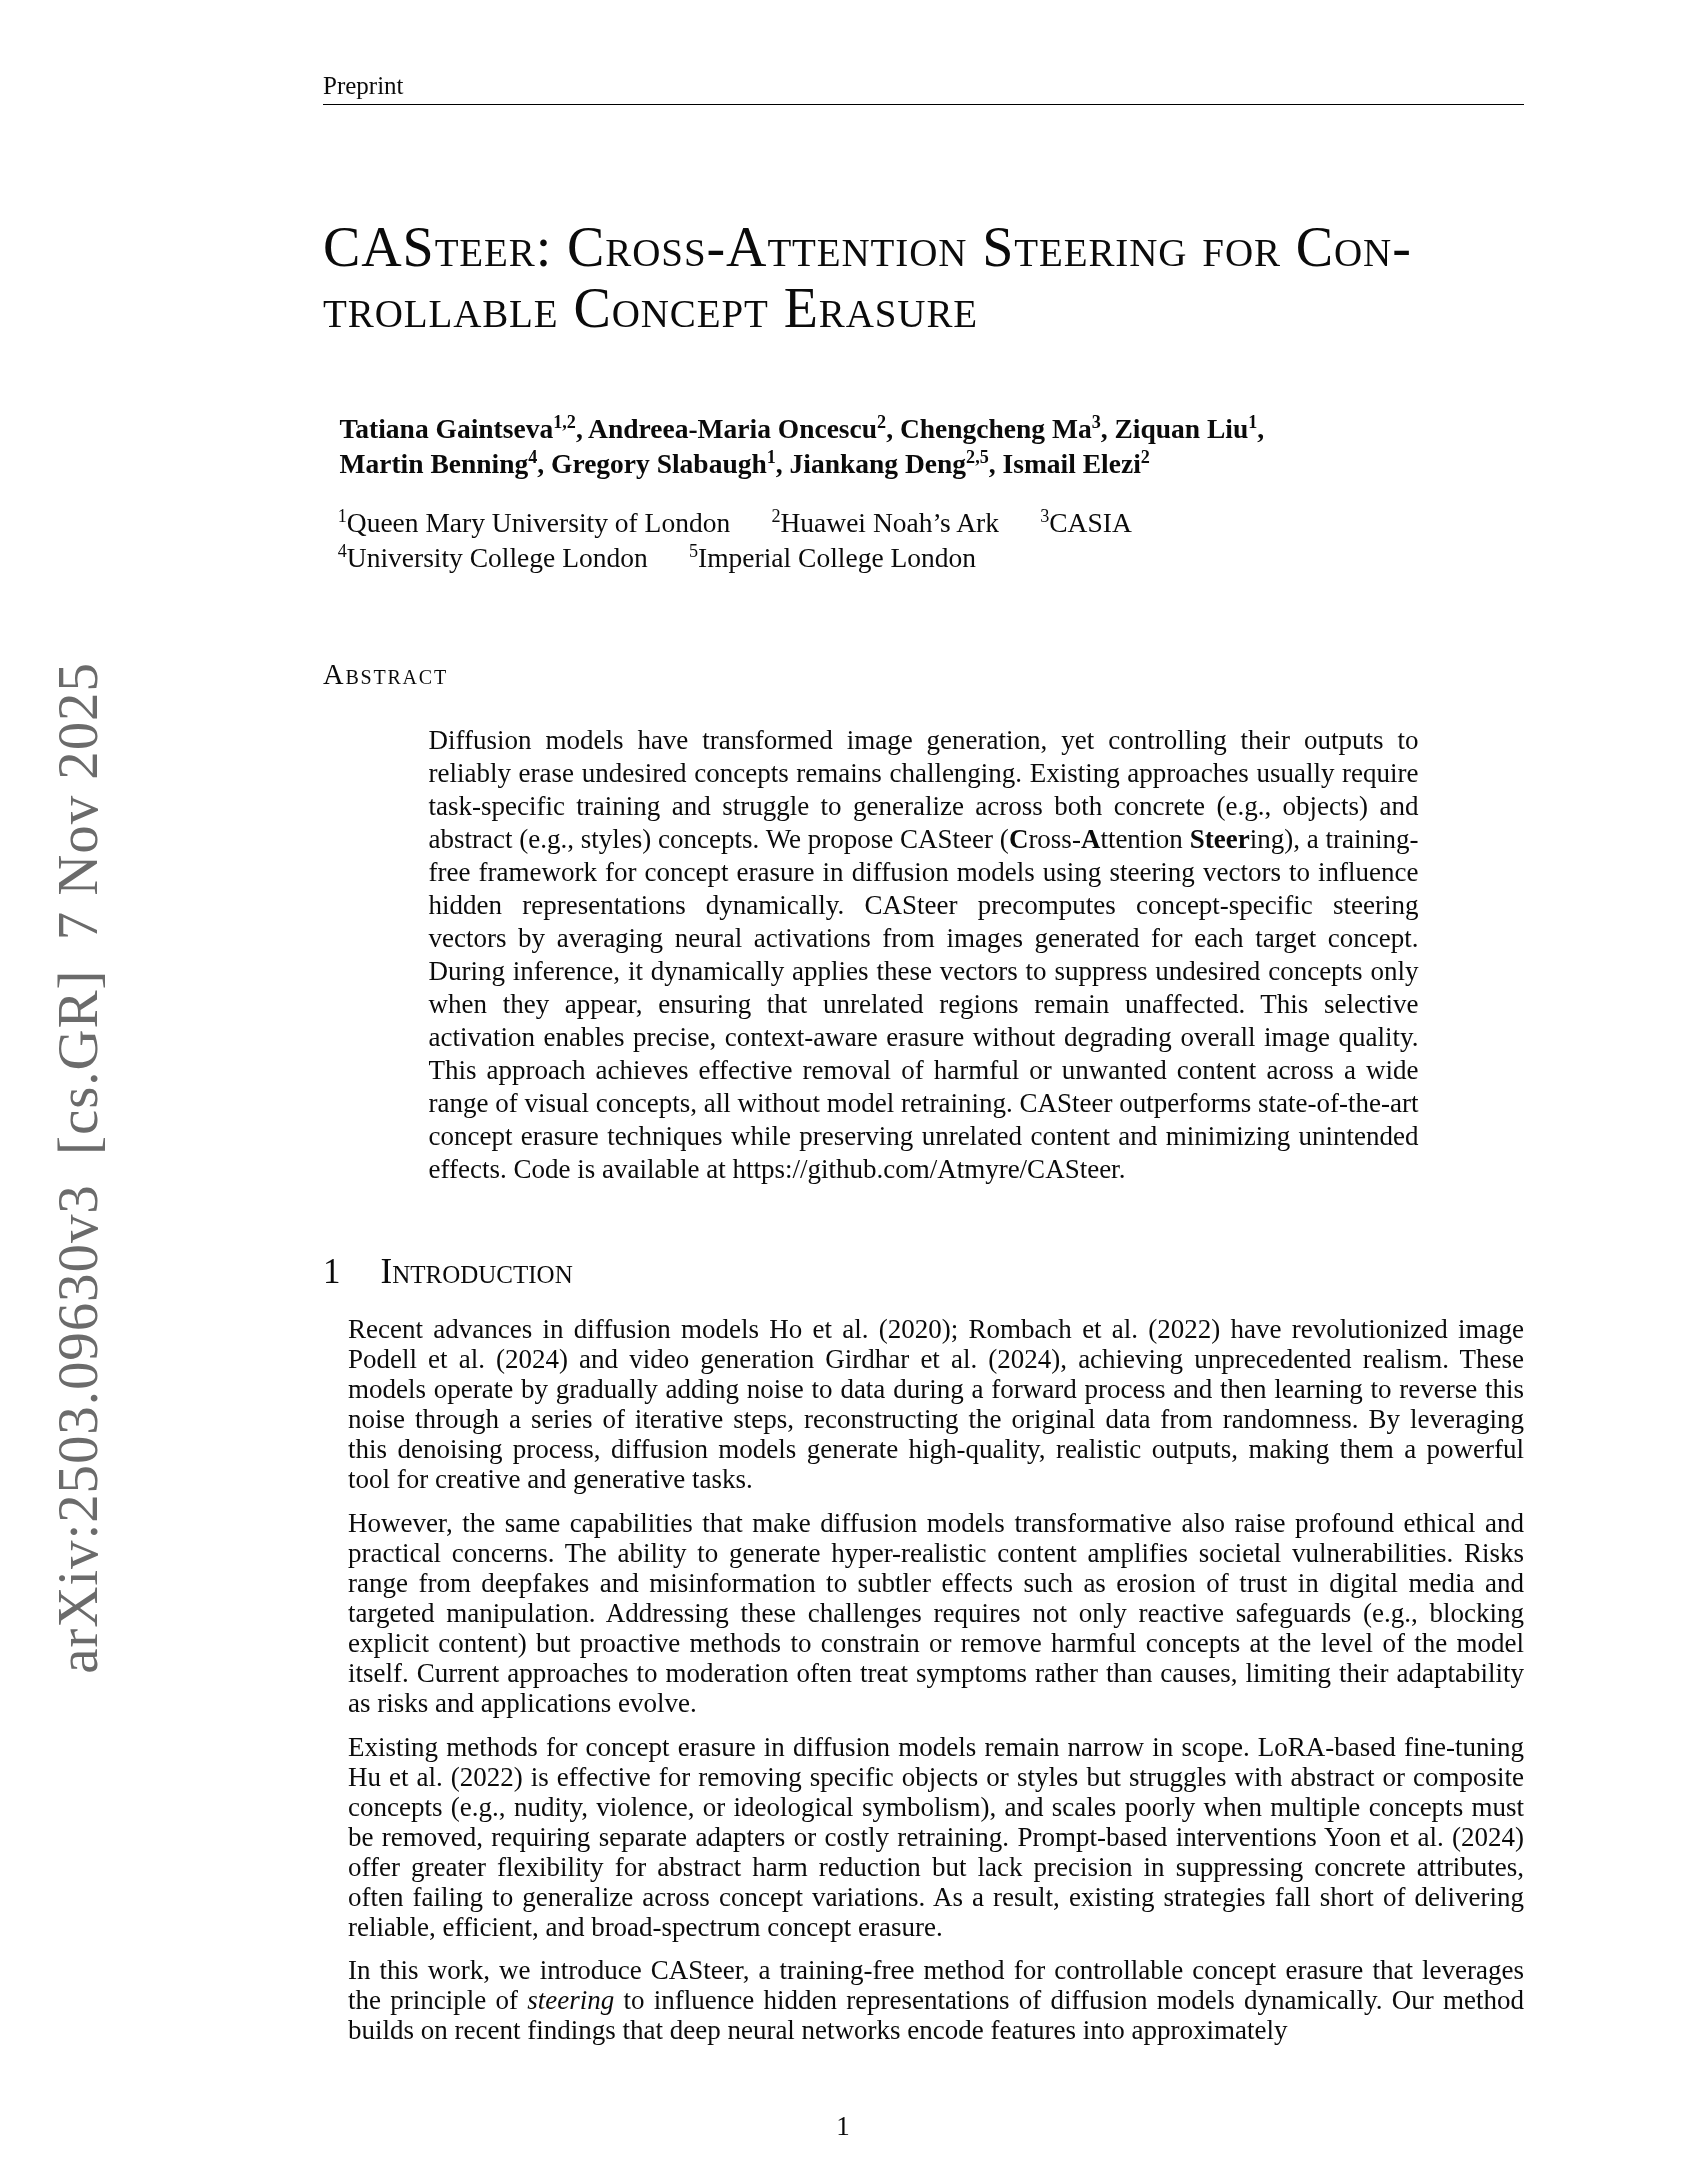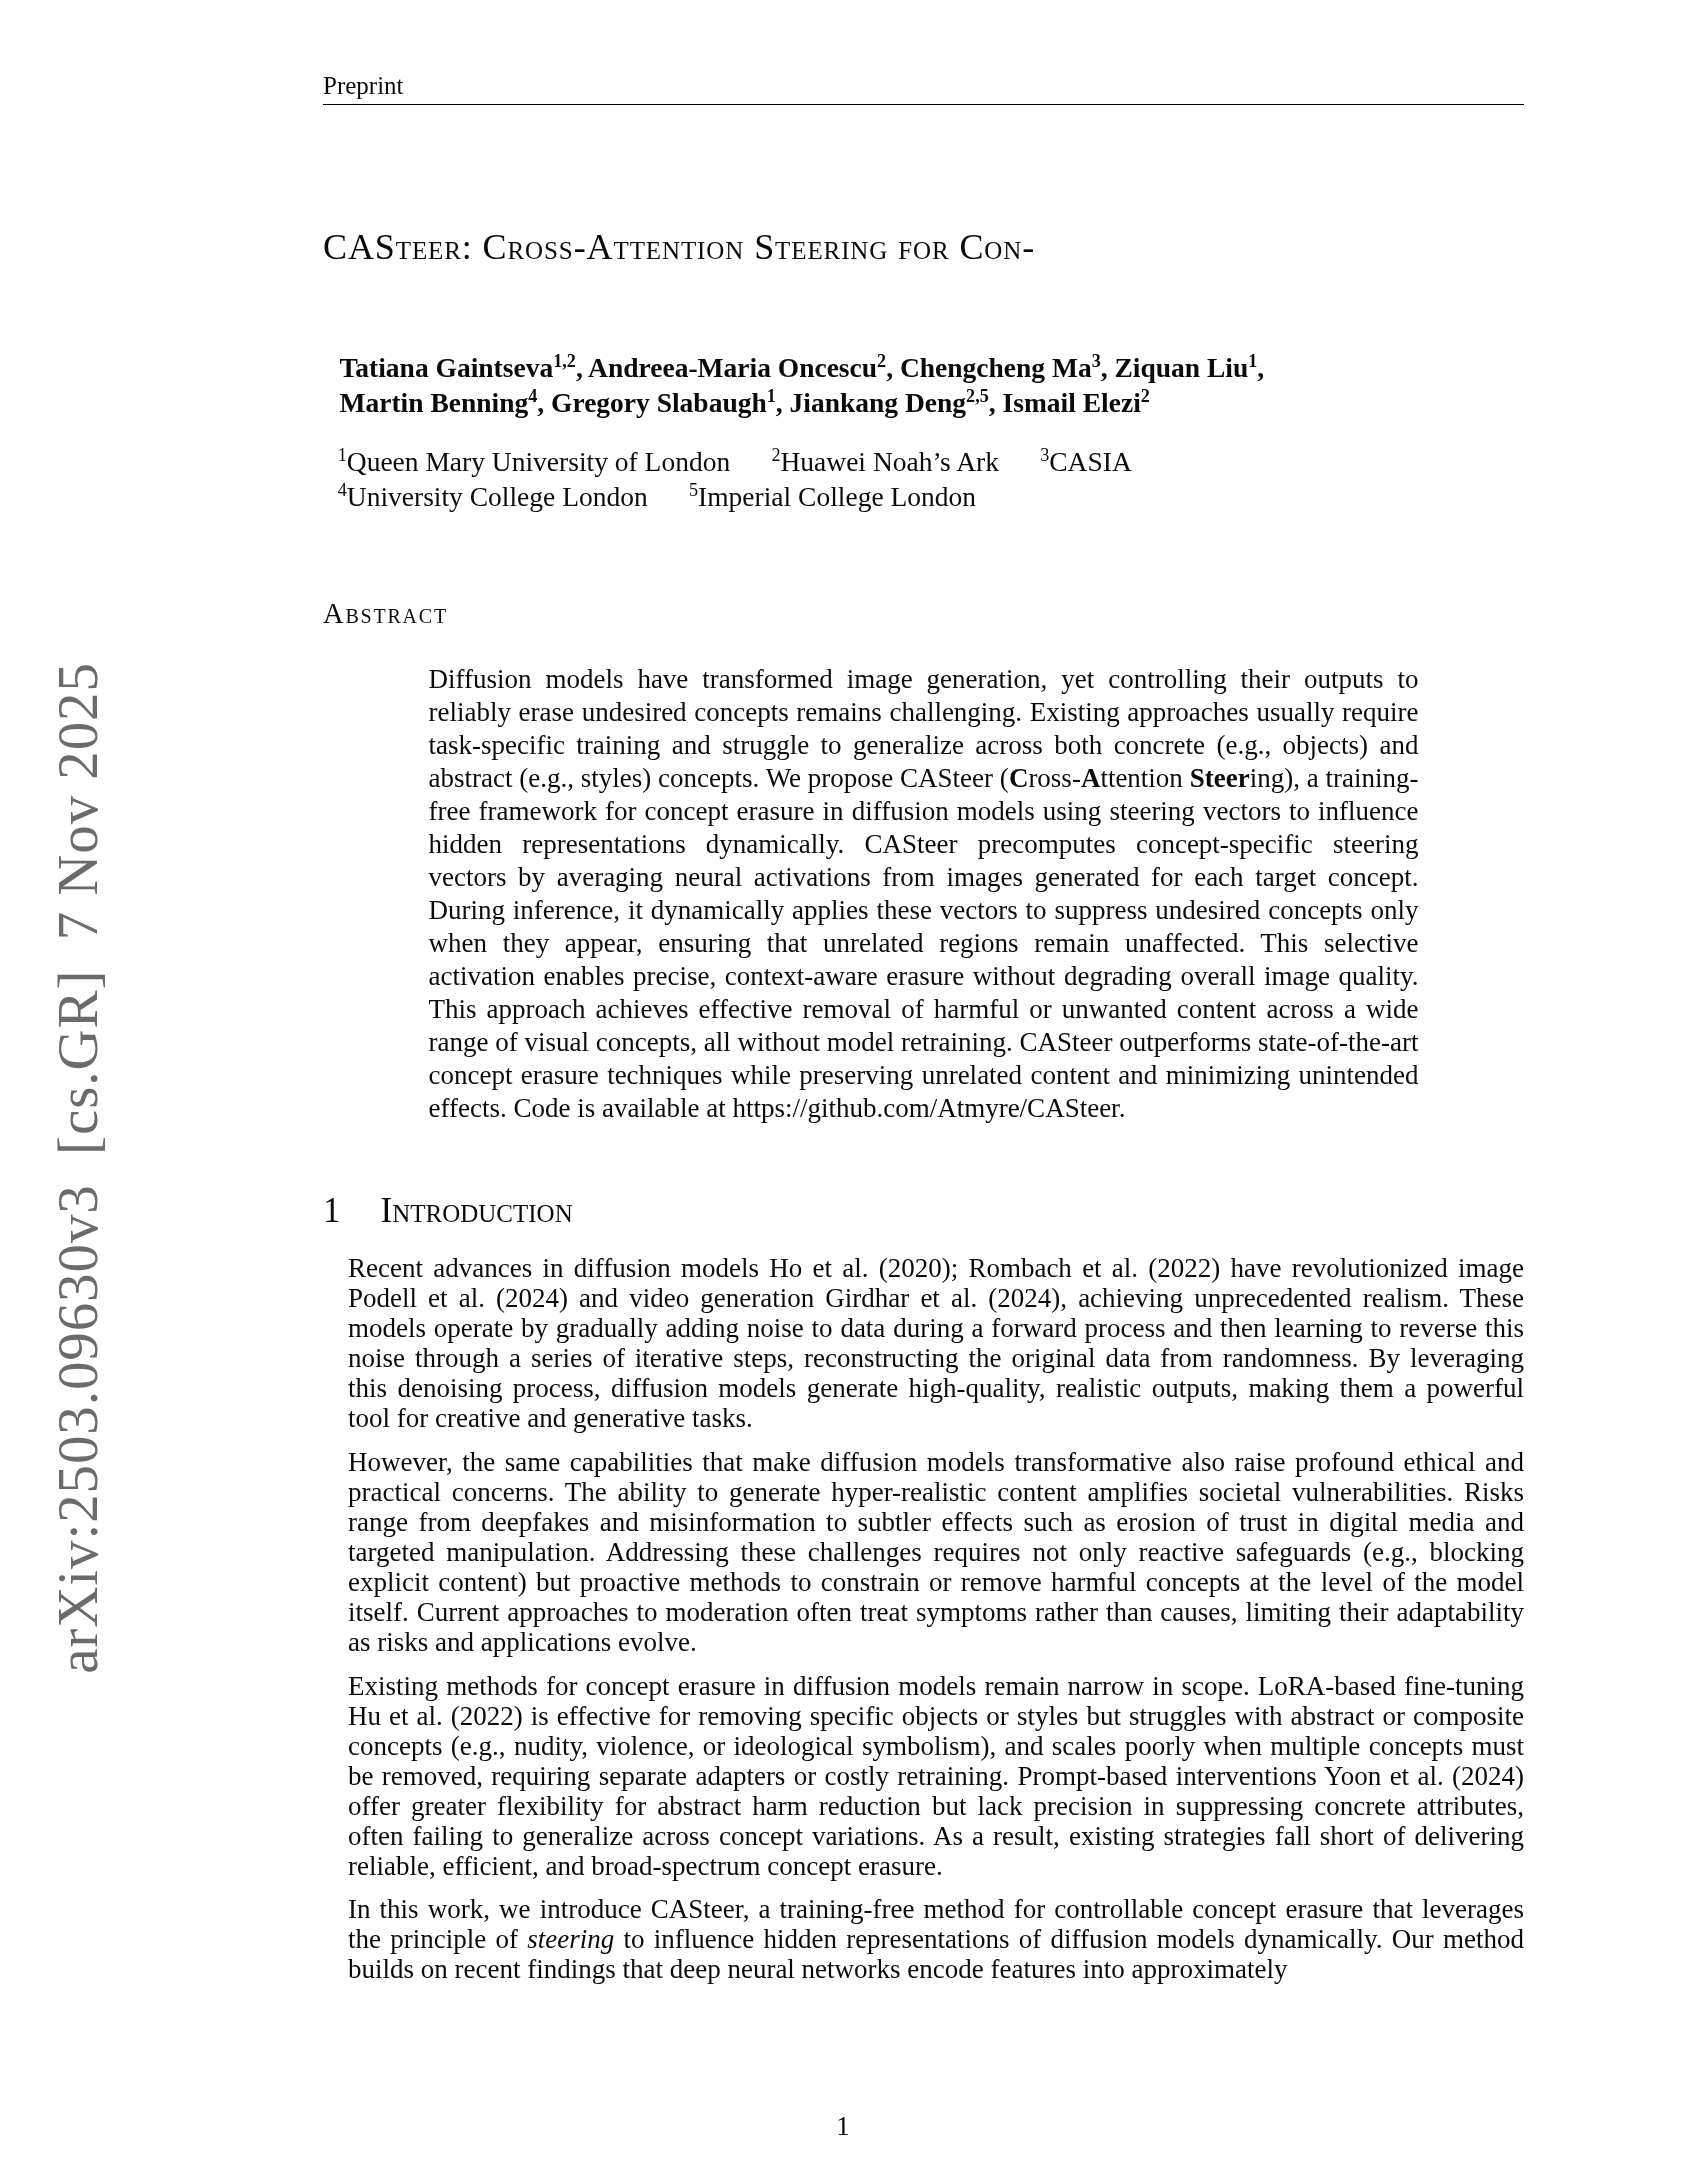--- a/index.html
+++ b/index.html
@@ -17,21 +17,21 @@
   }
   .preprint-rule {
     border-bottom: 1.8px solid #000;
     padding-bottom: 4px;
   }
   .preprint-label {
     font-size: 25px;
   }
   .paper-title {
     margin-top: 112px;
-    font-size: 36px;
+    font-size: 56px;
     font-weight: 400;
     font-variant: small-caps;
     letter-spacing: 0.9px;
     line-height: 61px;
   }
   .authors-block {
     margin-top: 72px;
     padding-left: 16.5px;
     font-size: 27.5px;
     font-weight: 700;
@@ -109,21 +109,21 @@
 <body>
 
 <div class="arxiv-banner">arXiv:2503.09630v3 [cs.GR] 7 Nov 2025</div>
 
 <div class="content">
 
   <div class="preprint-rule">
     <span class="preprint-label">Preprint</span>
   </div>
 
-  <h1 class="paper-title"><span>CASteer: Cross-Attention Steering for Con-</span><br></h1>
+  <h1 class="paper-title"><span>CASteer: Cross-Attention Steering for Con-</span><br><span>trollable Concept Erasure</span></h1>
 
   <div class="authors-block">
     <div><span>Tatiana Gaintseva</span><sup>1,2</sup><span>, Andreea-Maria Oncescu</span><sup>2</sup><span>, Chengcheng Ma</span><sup>3</sup><span>, Ziquan Liu</span><sup>1</sup><span>,</span></div>
     <div><span>Martin Benning</span><sup>4</sup><span>, Gregory Slabaugh</span><sup>1</sup><span>, Jiankang Deng</span><sup>2,5</sup><span>, Ismail Elezi</span><sup>2</sup></div>
   </div>
 
   <div class="affiliations-block">
     <div><sup>1</sup><span>Queen Mary University of London</span><span>  </span><sup>2</sup><span>Huawei Noah’s Ark</span><span>  </span><sup>3</sup><span>CASIA</span></div>
     <div><sup>4</sup><span>University College London</span><span>  </span><sup>5</sup><span>Imperial College London</span></div>
   </div>

